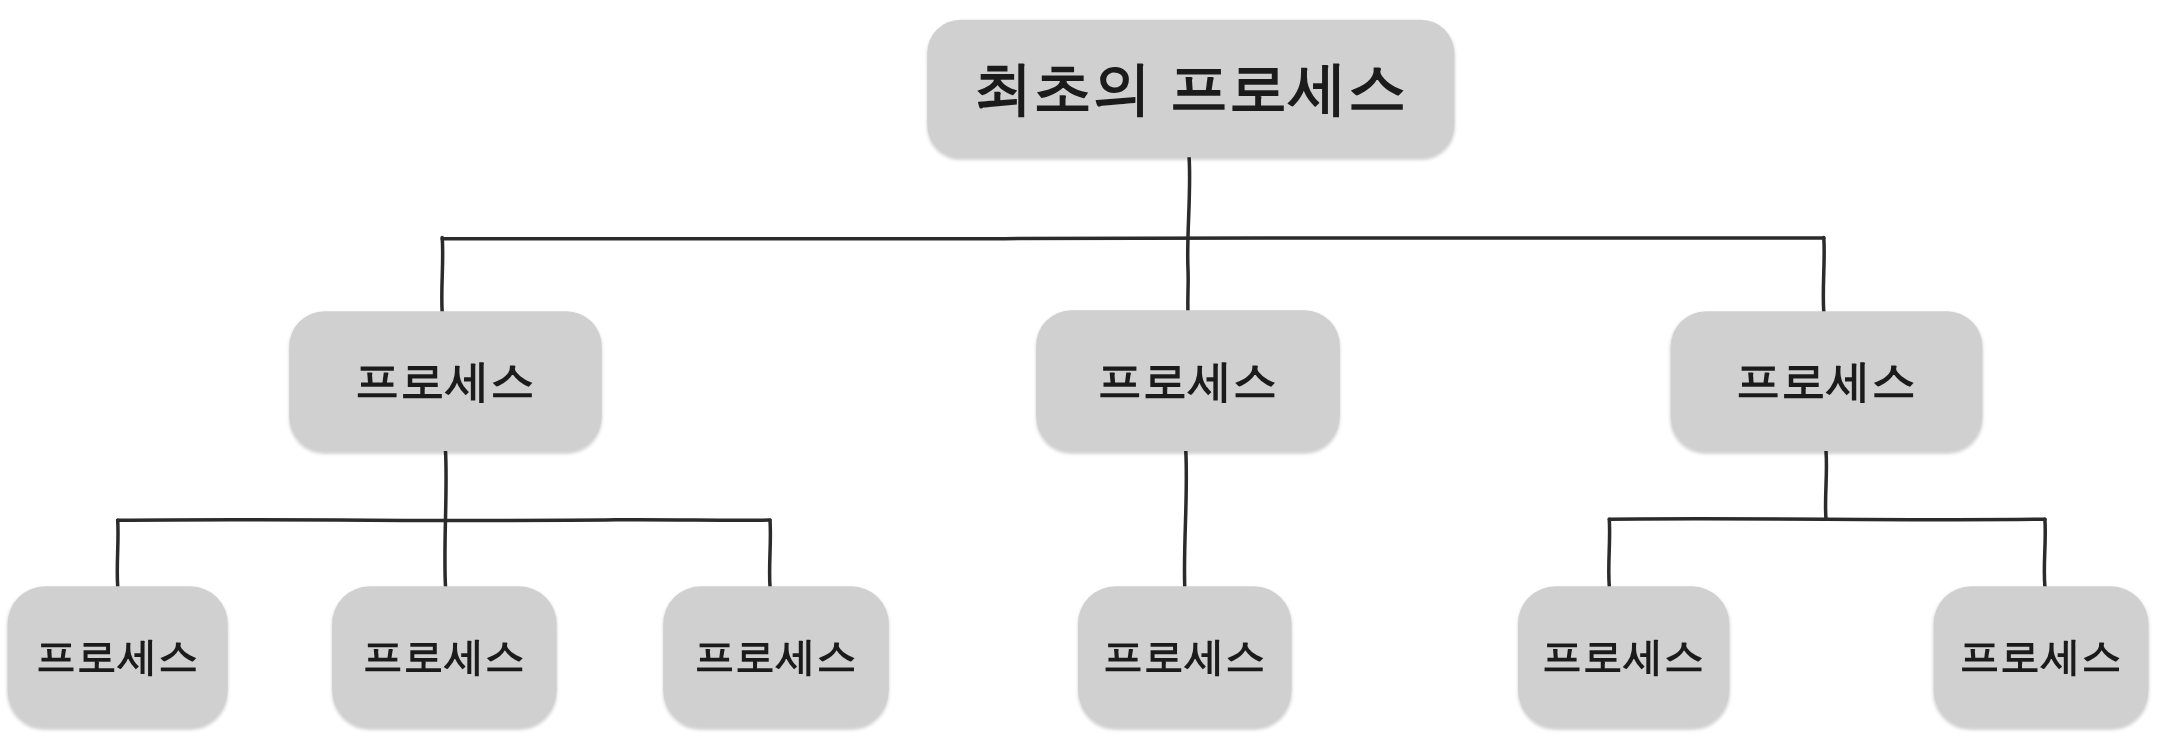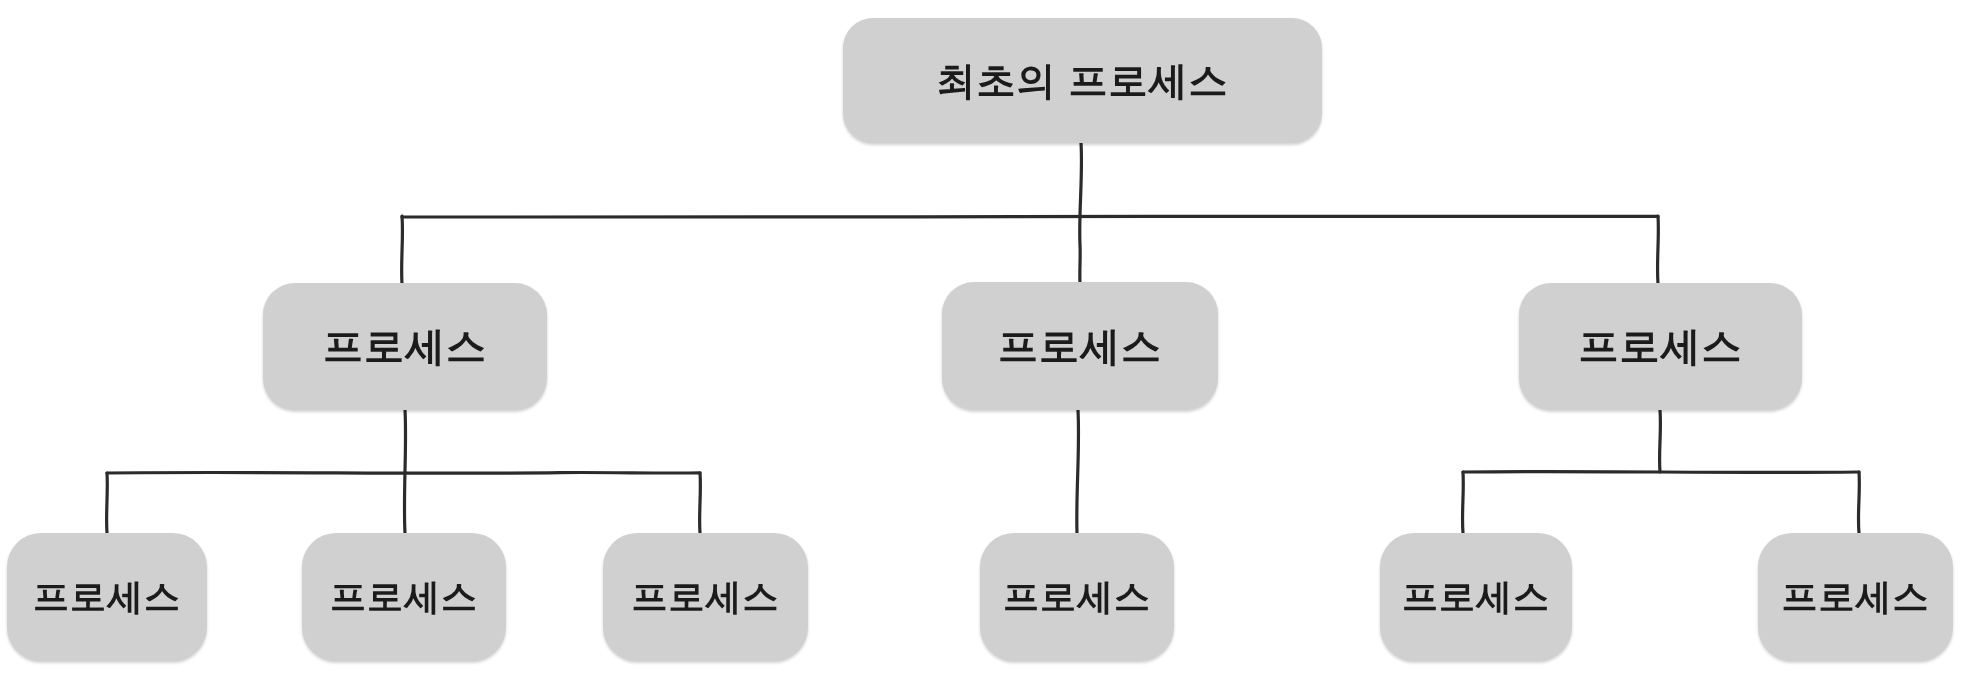--- a/index.html
+++ b/index.html
@@ -40,21 +40,21 @@
   }
   .node .label {
     color: var(--text-color, #1b1b1b);
     font-weight: 700;
     letter-spacing: 1px;
     white-space: nowrap;
   }
   .node.root    { border-radius: 30px; }
   .node.mid     { border-radius: 32px; }
   .node.leaf    { border-radius: 34px; }
-  .node.root .label { font-size: 39px; }
+  .node.root .label { font-size: 53px; }
   .node.mid  .label { font-size: 40px; }
   .node.leaf .label { font-size: 36px; }
 
   
   #n-root { left: 843px;  top: 18px;  width: 479px; height: 125px; }
   #n-l2-0 { left: 263px;  top: 283px; width: 284px; height: 127px; }
   #n-l2-1 { left: 942px;  top: 282px; width: 276px; height: 128px; }
   #n-l2-2 { left: 1519px; top: 283px; width: 283px; height: 127px; }
   #n-l3-0 { left: 7px;    top: 533px; width: 200px; height: 128px; }
   #n-l3-1 { left: 302px;  top: 533px; width: 204px; height: 128px; }

